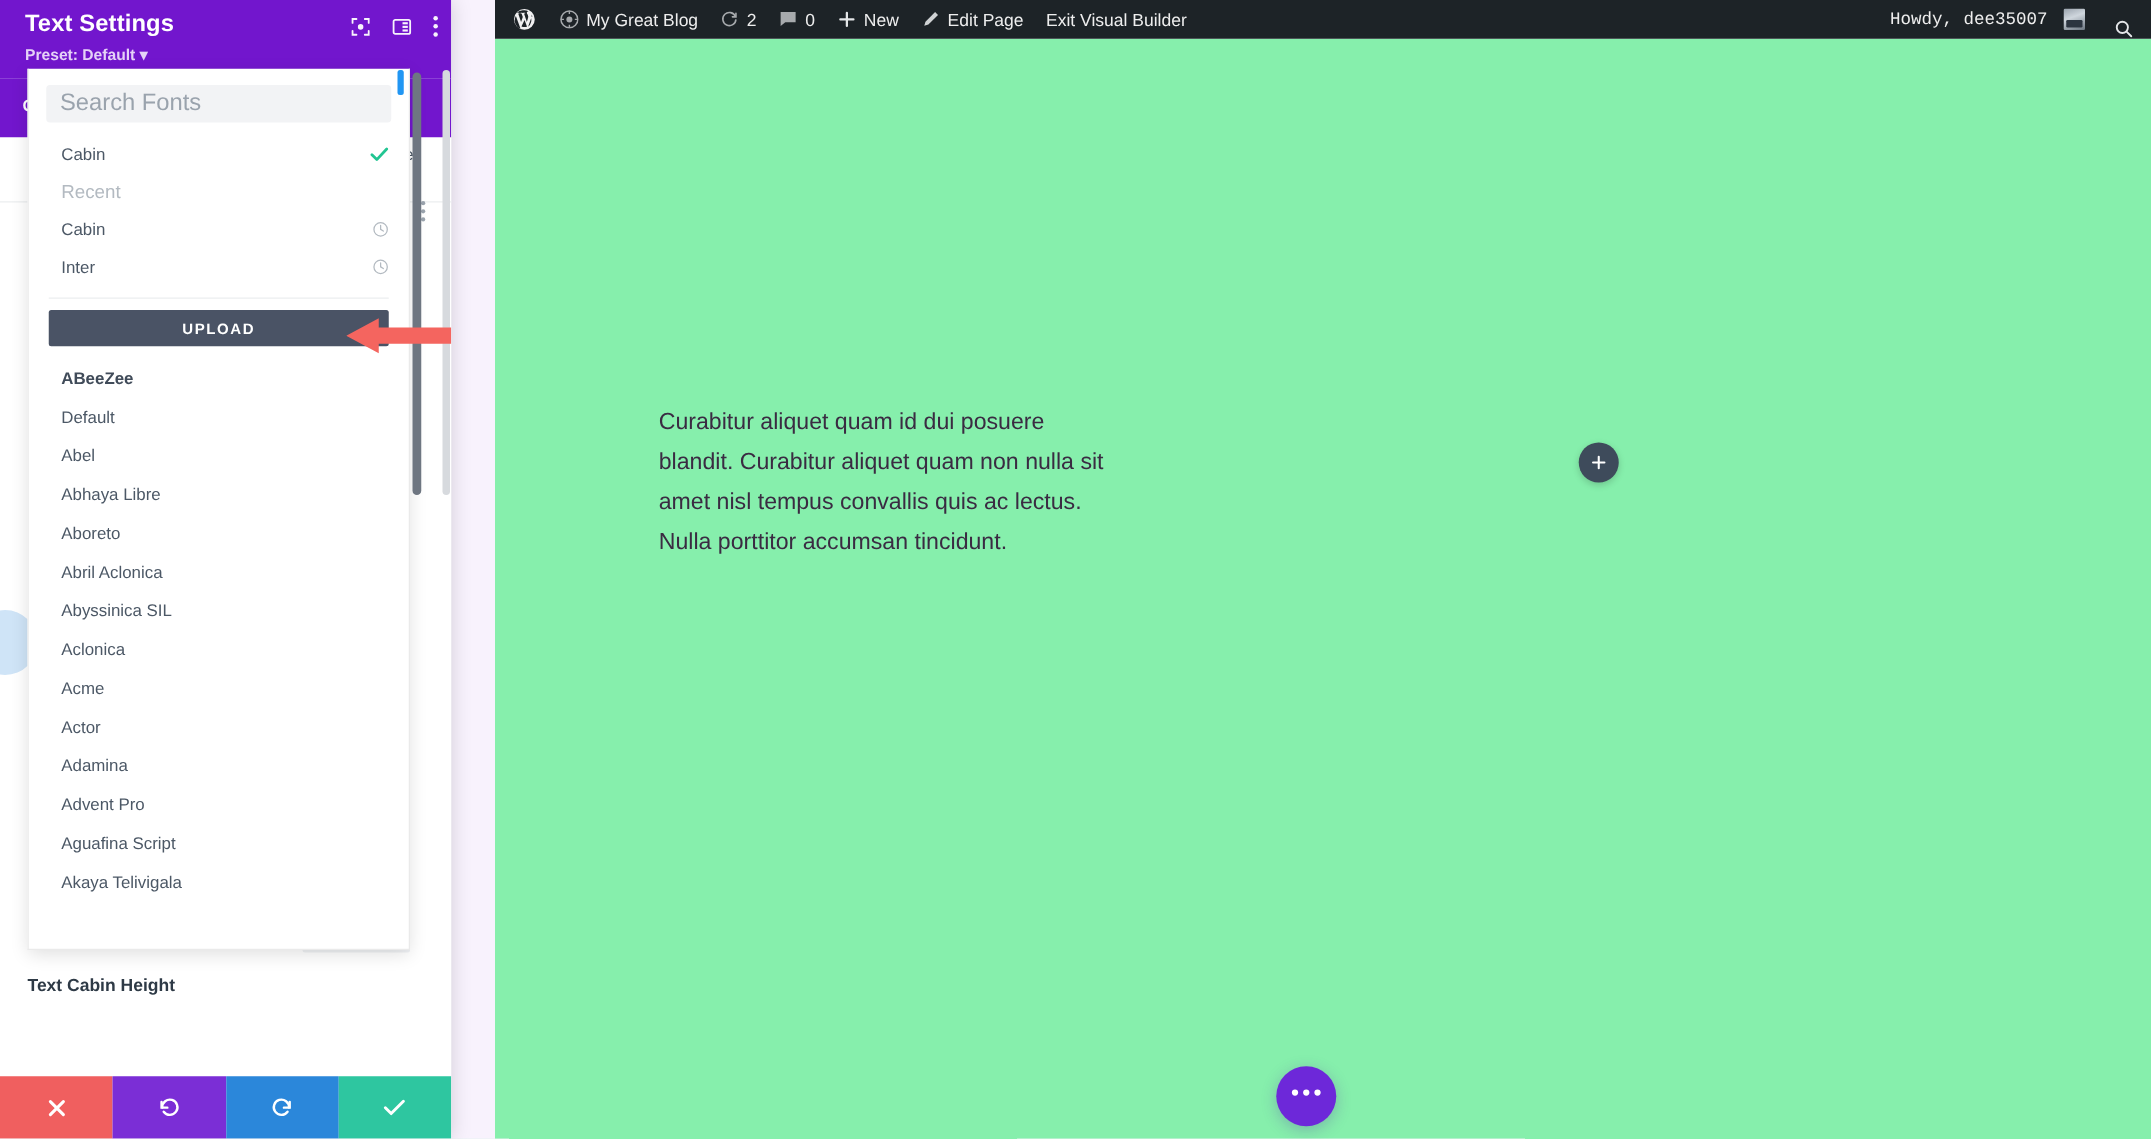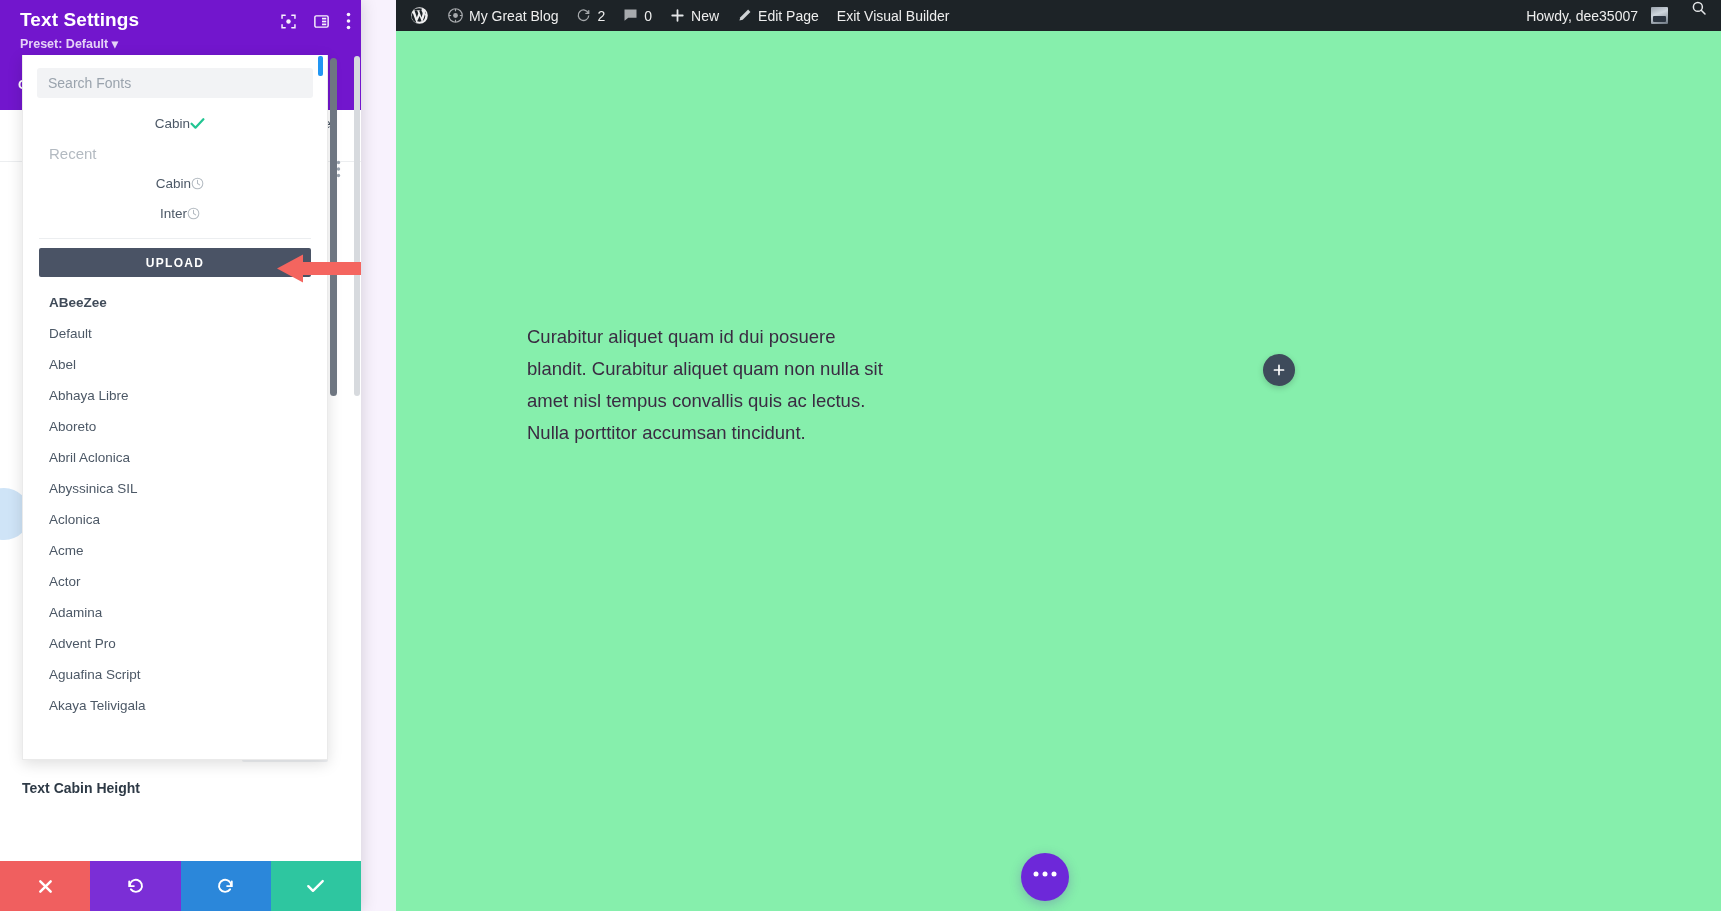--- a/index.html
+++ b/index.html
@@ -17,21 +17,21 @@
     background: #1d2327; color: #f0f0f1;
     display: flex; align-items: center;
     font-size: 14px; z-index: 40;
   }
   .wp-ab-item {
     display: flex; align-items: center; gap: 6px;
     height: 31px; padding: 0 9px; color: #eeeeee; white-space: nowrap;
     font-size: 14px; line-height: 1;
   }
   .wp-ab-item .glyph { color: #a7aaad; display:inline-flex; align-items:center; }
-  .wp-ab-right { margin-left: auto; display: flex; align-items: flex-start; }
+  .wp-ab-right { margin-left: auto; display: flex; align-items: flex-end; font-family: Liberation Mono, monospace; }
   .wp-logo-box { padding: 0 10px 0 14px; display:flex; align-items:center; }
   .avatar-sq {
     width: 17px; height: 17px; margin-left: 7px; border-radius: 1px;
     background: linear-gradient(160deg,#9aa3ad 0%,#cfd6dd 40%,#6b7580 100%);
     position: relative; overflow:hidden;
   }
   .avatar-sq:after{
     content:""; position:absolute; left:2px; right:2px; bottom:2px; height:6px;
     background:#2c3540; border-radius:1px;
   }
@@ -120,27 +120,27 @@
   #font-dropdown {
     position: absolute; left: 22px; top: 55px; width: 306px; height: 705px;
     background: #fff; border: 1px solid #eaeaea; border-top: none;
     box-shadow: 0 4px 14px rgba(0,0,0,.13);
     display: flex; flex-direction: column; overflow: hidden;
   }
   #font-search-wrap { padding: 13px 14px 10px 14px; }
   #font-search {
     width: 100%; height: 30px; border: none; outline: none;
     background: #f2f3f5; border-radius: 3px;
-    padding: 0 11px; font-size: 14px; color: #4c5866;
+    padding: 0 11px; font-size: 19px; color: #4c5866;
     font-family: "Liberation Sans", sans-serif;
   }
   #font-search::placeholder { color: #9aa3ad; }
 
   .font-row {
-    display: flex; align-items: center; justify-content: center;
+    display: flex; align-items: center; justify-content: space-between;
     padding: 0 16px 0 26px; height: 30px;
     font-size: 13.5px; color: #4c5866; cursor: pointer;
   }
   .font-row.selected-current { height: 31px; }
   .group-label {
     padding: 0 16px 0 26px; height: 29px; display:flex; align-items:center;
     font-size: 15px; color: #b3bac1; cursor: default;
   }
   .check-icon { color: #22c592; font-size: 15px; font-weight: bold; }
   .clock-icon { color: #b3bac1; display: flex; align-items: center; }

